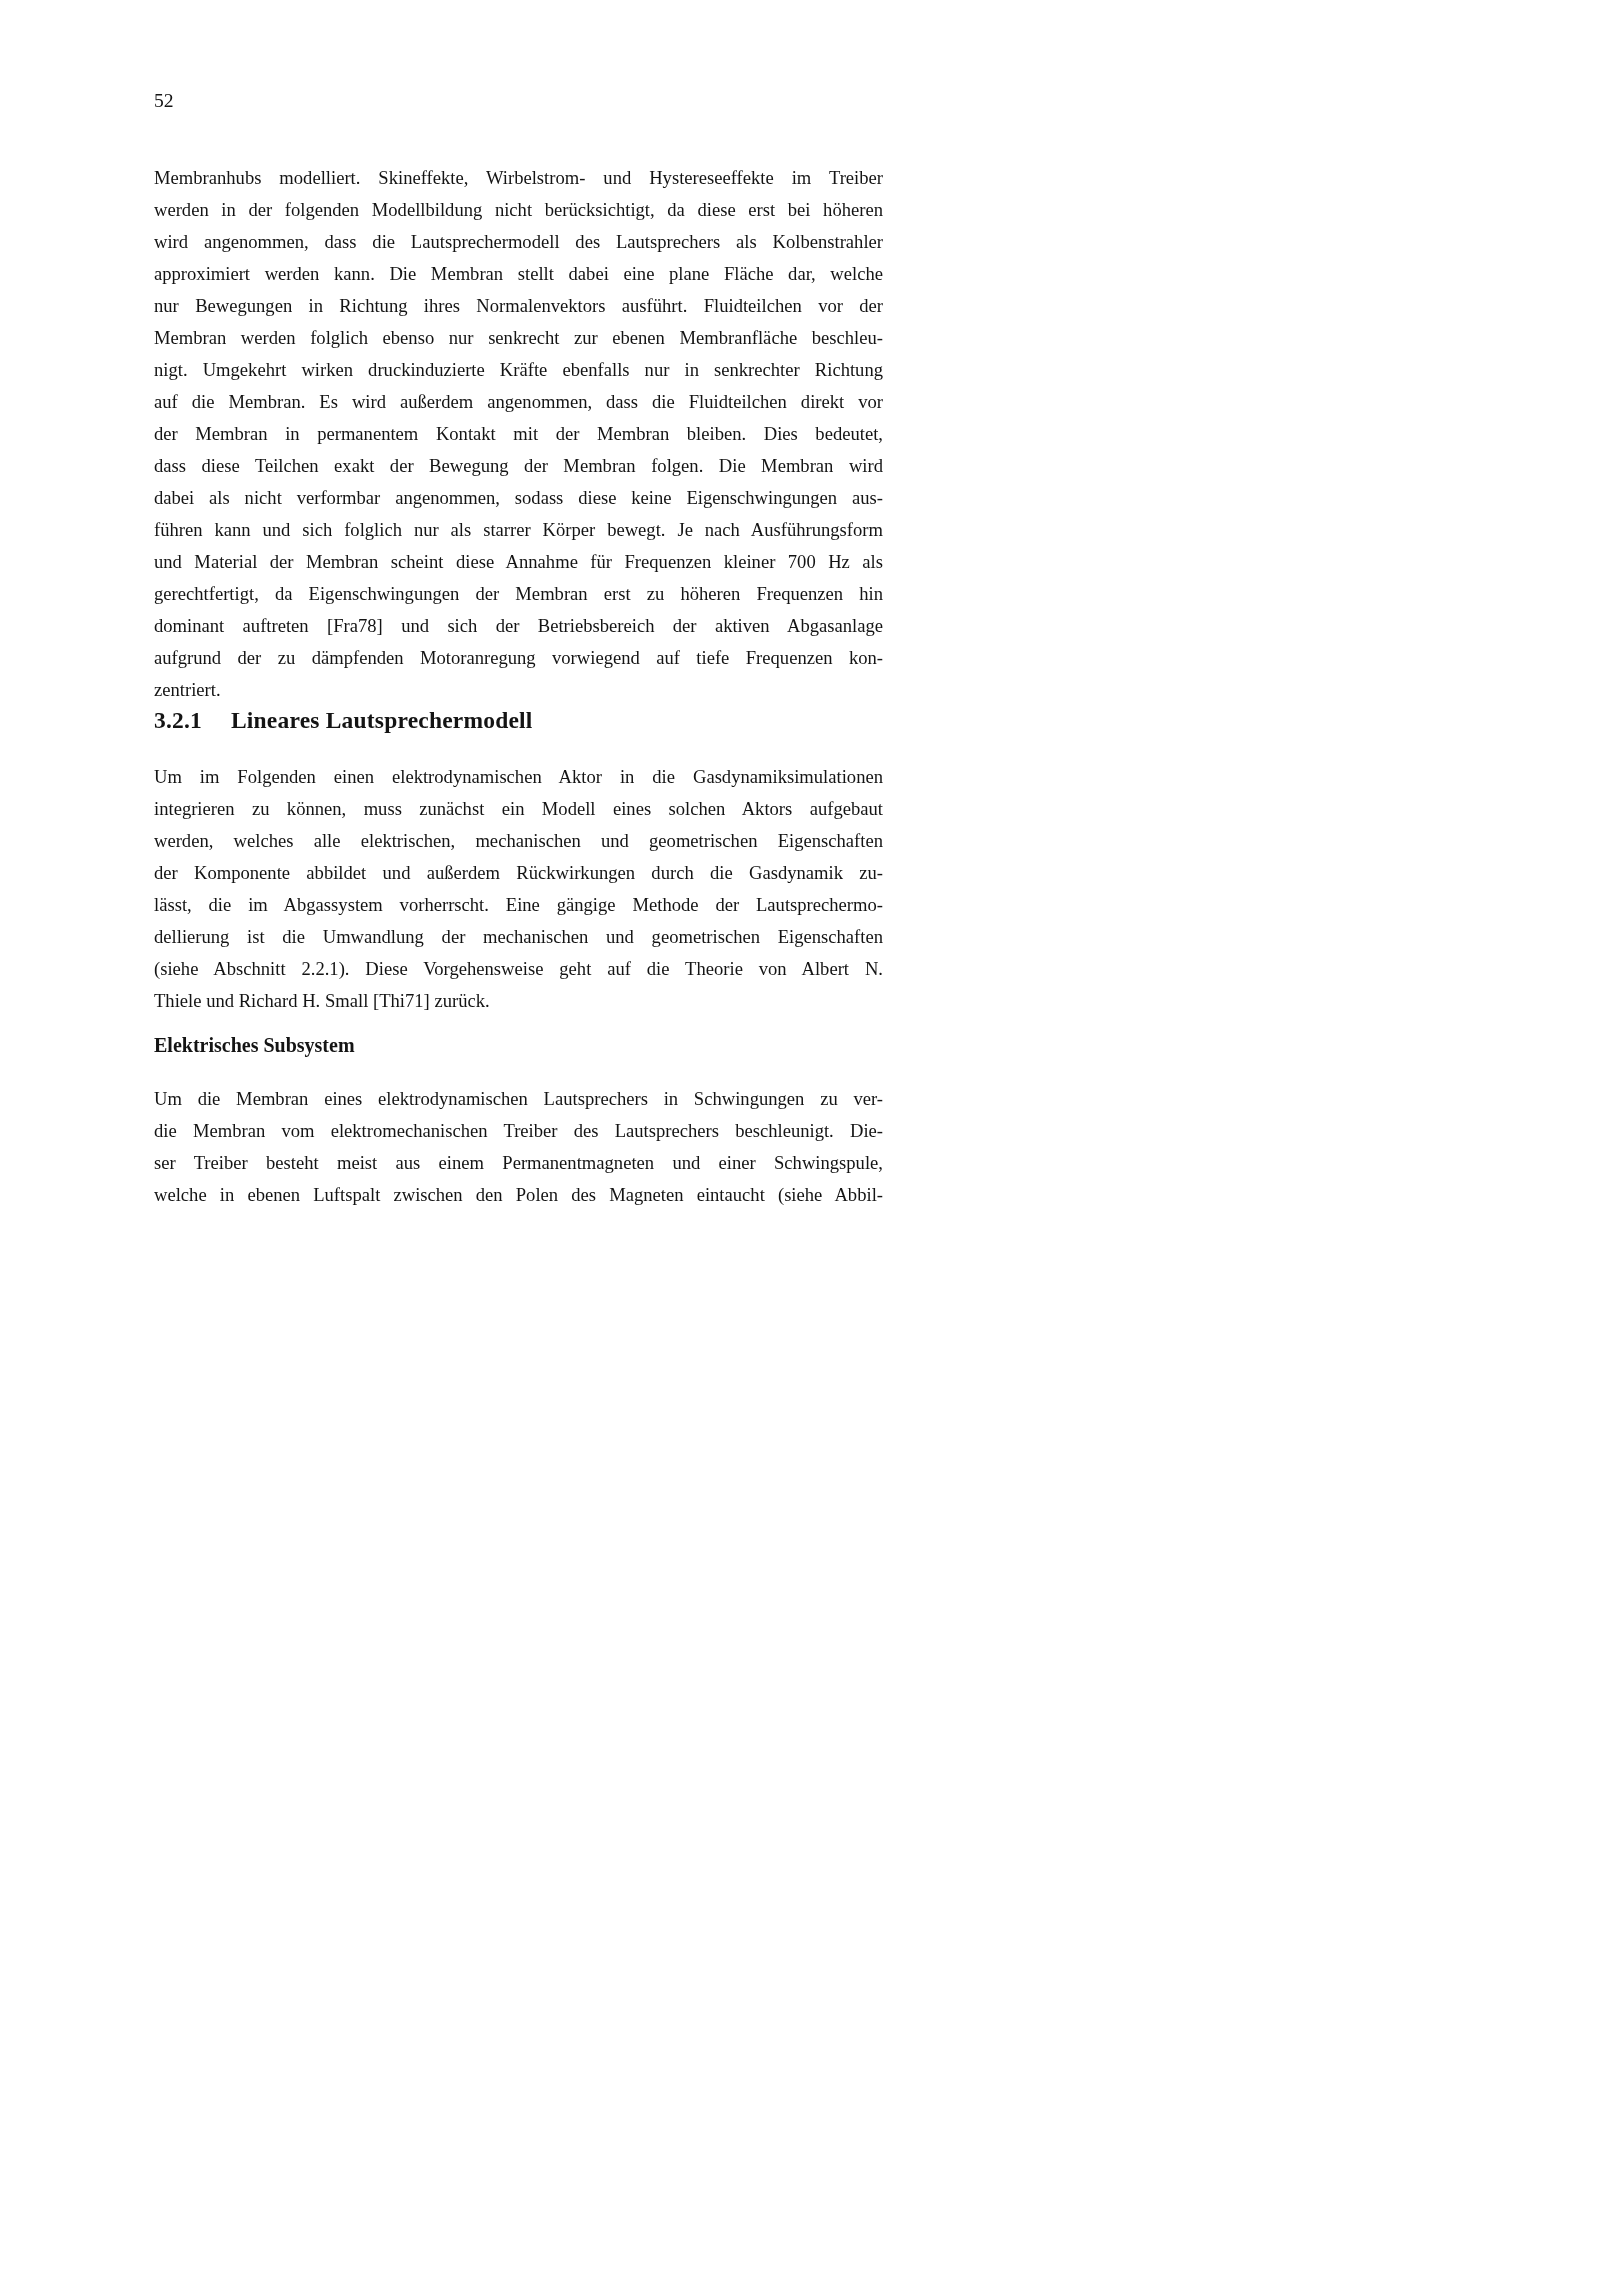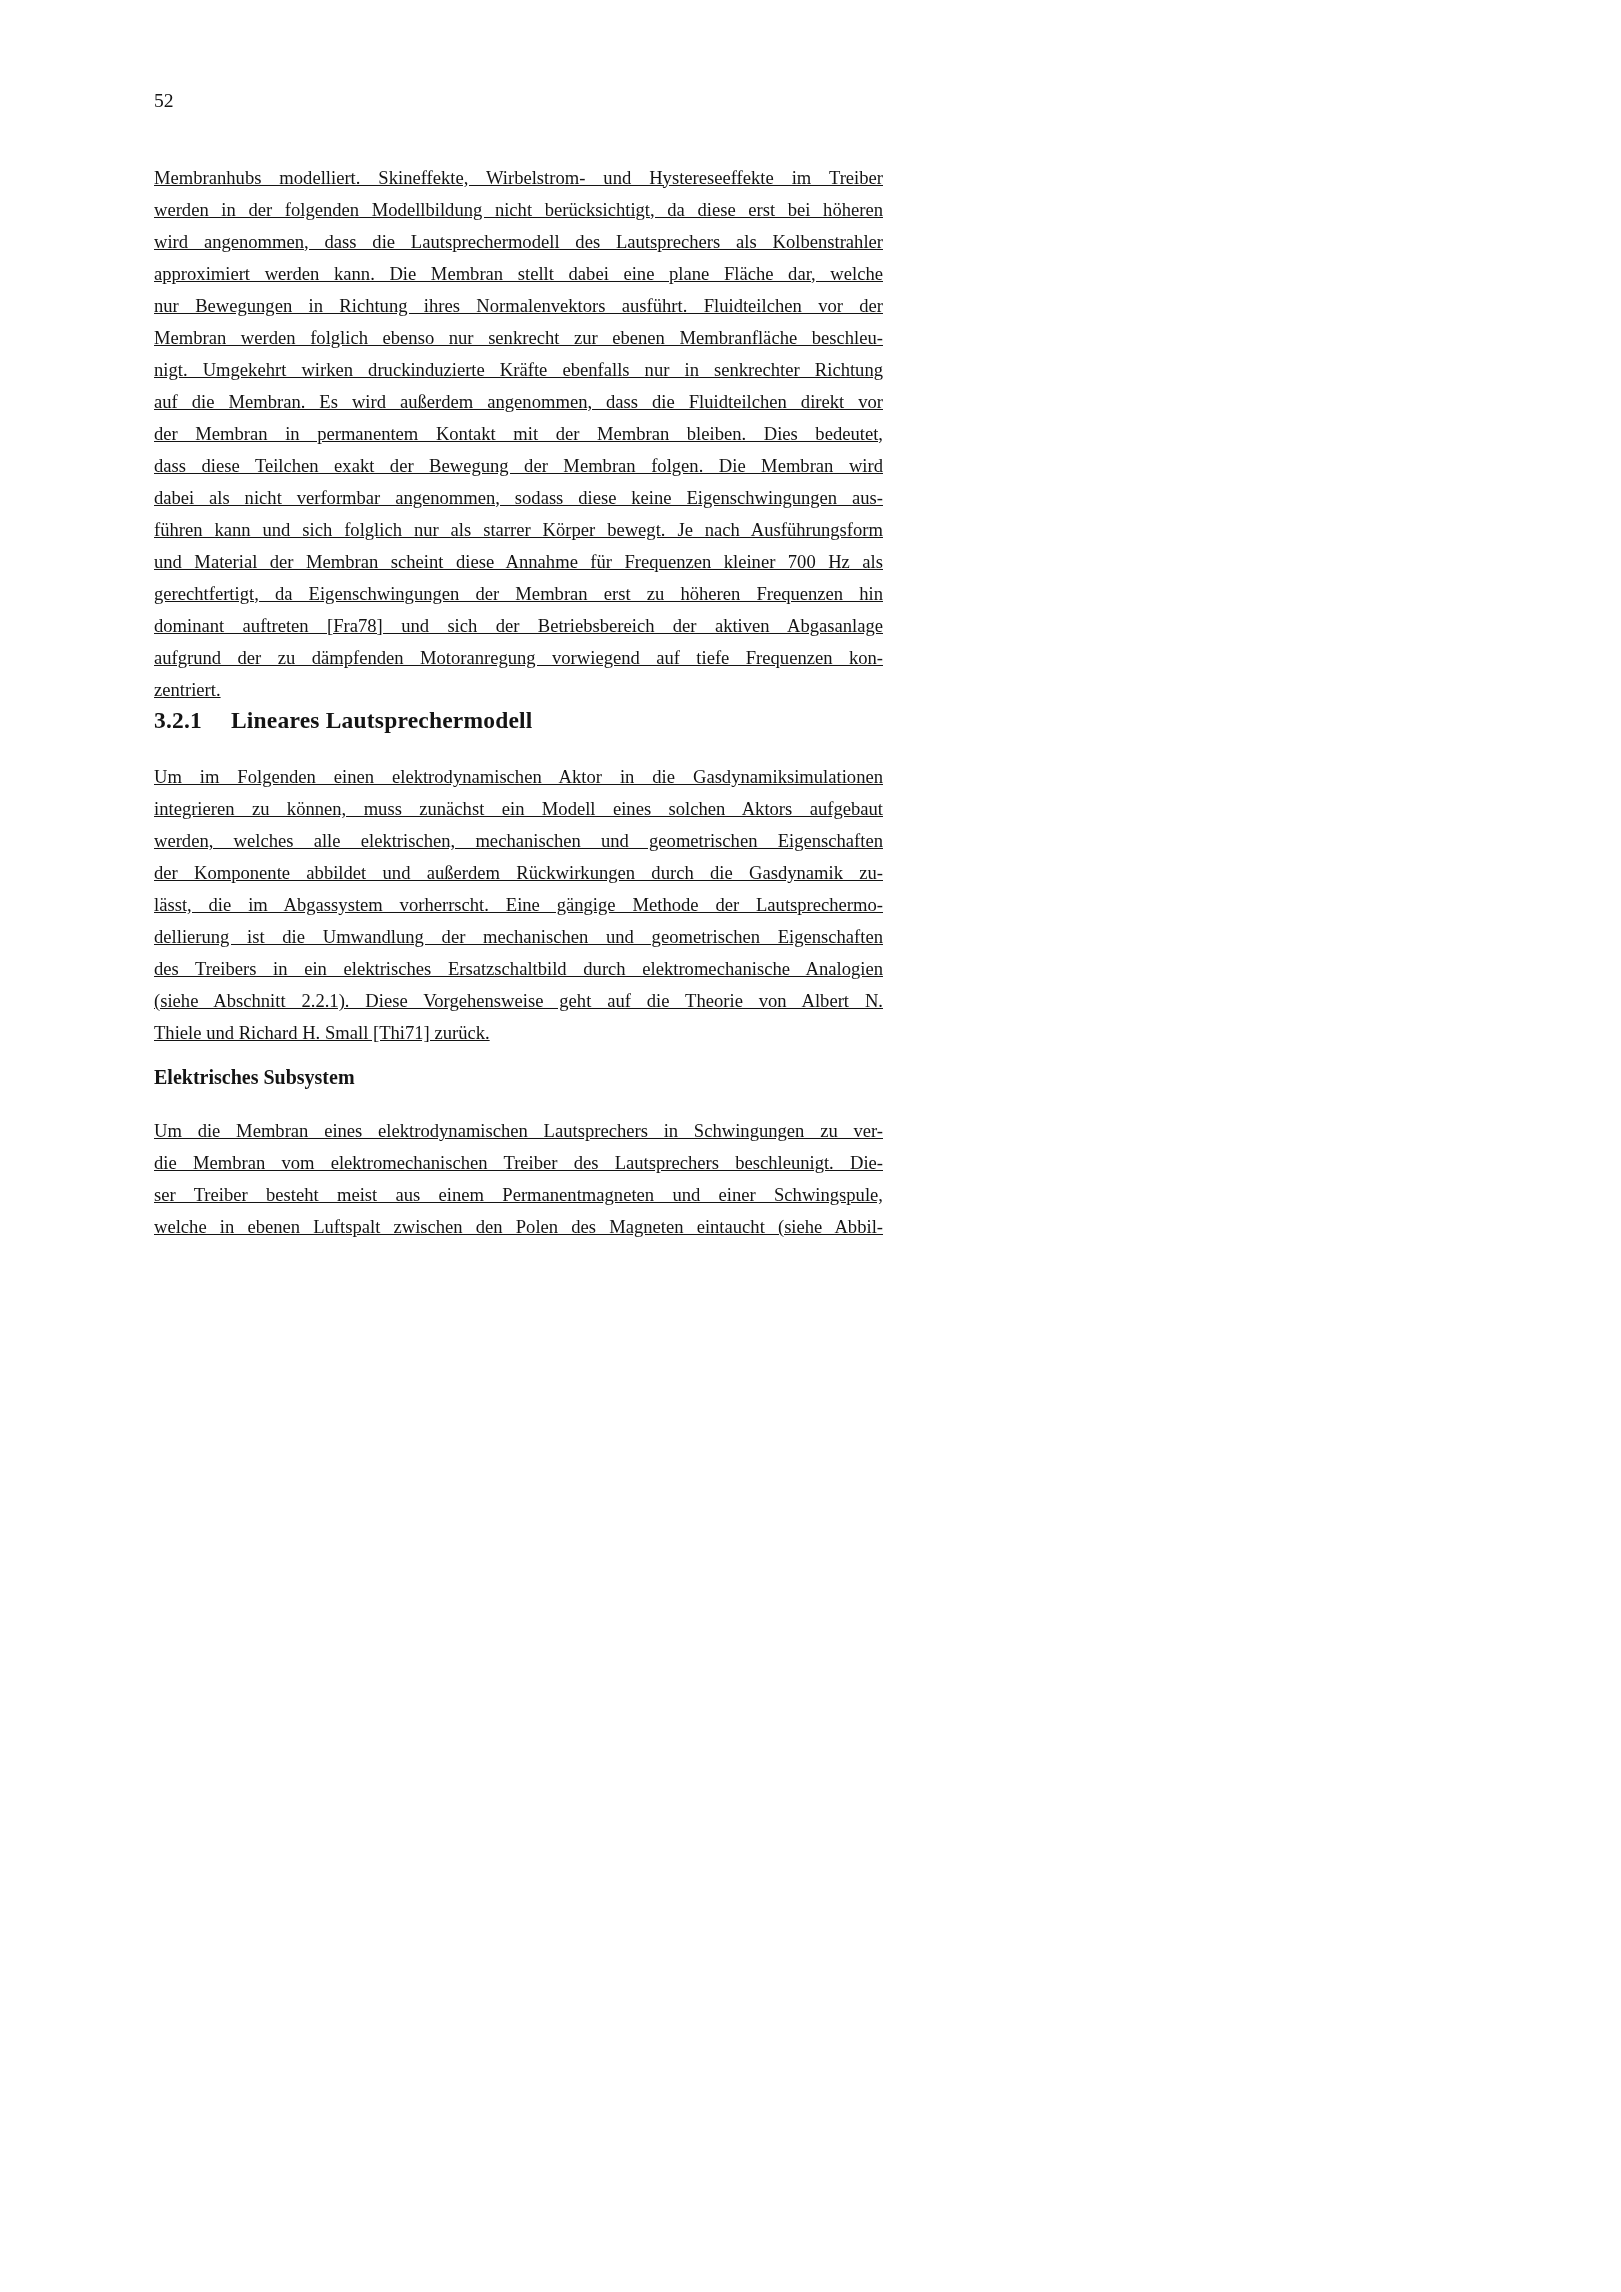--- a/index.html
+++ b/index.html
@@ -29,21 +29,20 @@
   }
   .para {
     font-size: 18.6px;
     line-height: 32px;
     text-justify: inter-word;
   }
   .para .line {
     white-space: nowrap;
     text-align: justify;
     text-align-last: justify;
-    text-decoration: underline;
   }
   .para .line.end {
     text-align-last: left;
   }
   .para-1 { margin-top: 48px; }
   .section-heading {
     font-size: 23.5px;
     line-height: 29px;
     font-weight: bold;
     letter-spacing: 0.2px;
@@ -91,21 +90,20 @@
       <span class="section-number">3.2.1</span><span>Lineares Lautsprechermodell</span>
     </div>
 
     <div class="para para-2">
         <div class="line">Um im Folgenden einen elektrodynamischen Aktor in die Gasdynamiksimulationen</div>
         <div class="line">integrieren zu können, muss zunächst ein Modell eines solchen Aktors aufgebaut</div>
         <div class="line">werden, welches alle elektrischen, mechanischen und geometrischen Eigenschaften</div>
         <div class="line">der Komponente abbildet und außerdem Rückwirkungen durch die Gasdynamik zu-</div>
         <div class="line">lässt, die im Abgassystem vorherrscht. Eine gängige Methode der Lautsprechermo-</div>
         <div class="line">dellierung ist die Umwandlung der mechanischen und geometrischen Eigenschaften</div>
-        <div class="line">des Treibers in ein elektrisches Ersatzschaltbild durch elektromechanische Analogien</div>
         <div class="line">(siehe Abschnitt 2.2.1). Diese Vorgehensweise geht auf die Theorie von Albert N.</div>
         <div class="line end">Thiele und Richard H. Small [Thi71] zurück.</div>
       </div>
 
     <div class="subsection-heading">Elektrisches Subsystem</div>
 
     <div class="para para-3">
         <div class="line">Um die Membran eines elektrodynamischen Lautsprechers in Schwingungen zu ver-</div>
         <div class="line">die Membran vom elektromechanischen Treiber des Lautsprechers beschleunigt. Die-</div>
         <div class="line">ser Treiber besteht meist aus einem Permanentmagneten und einer Schwingspule,</div>

